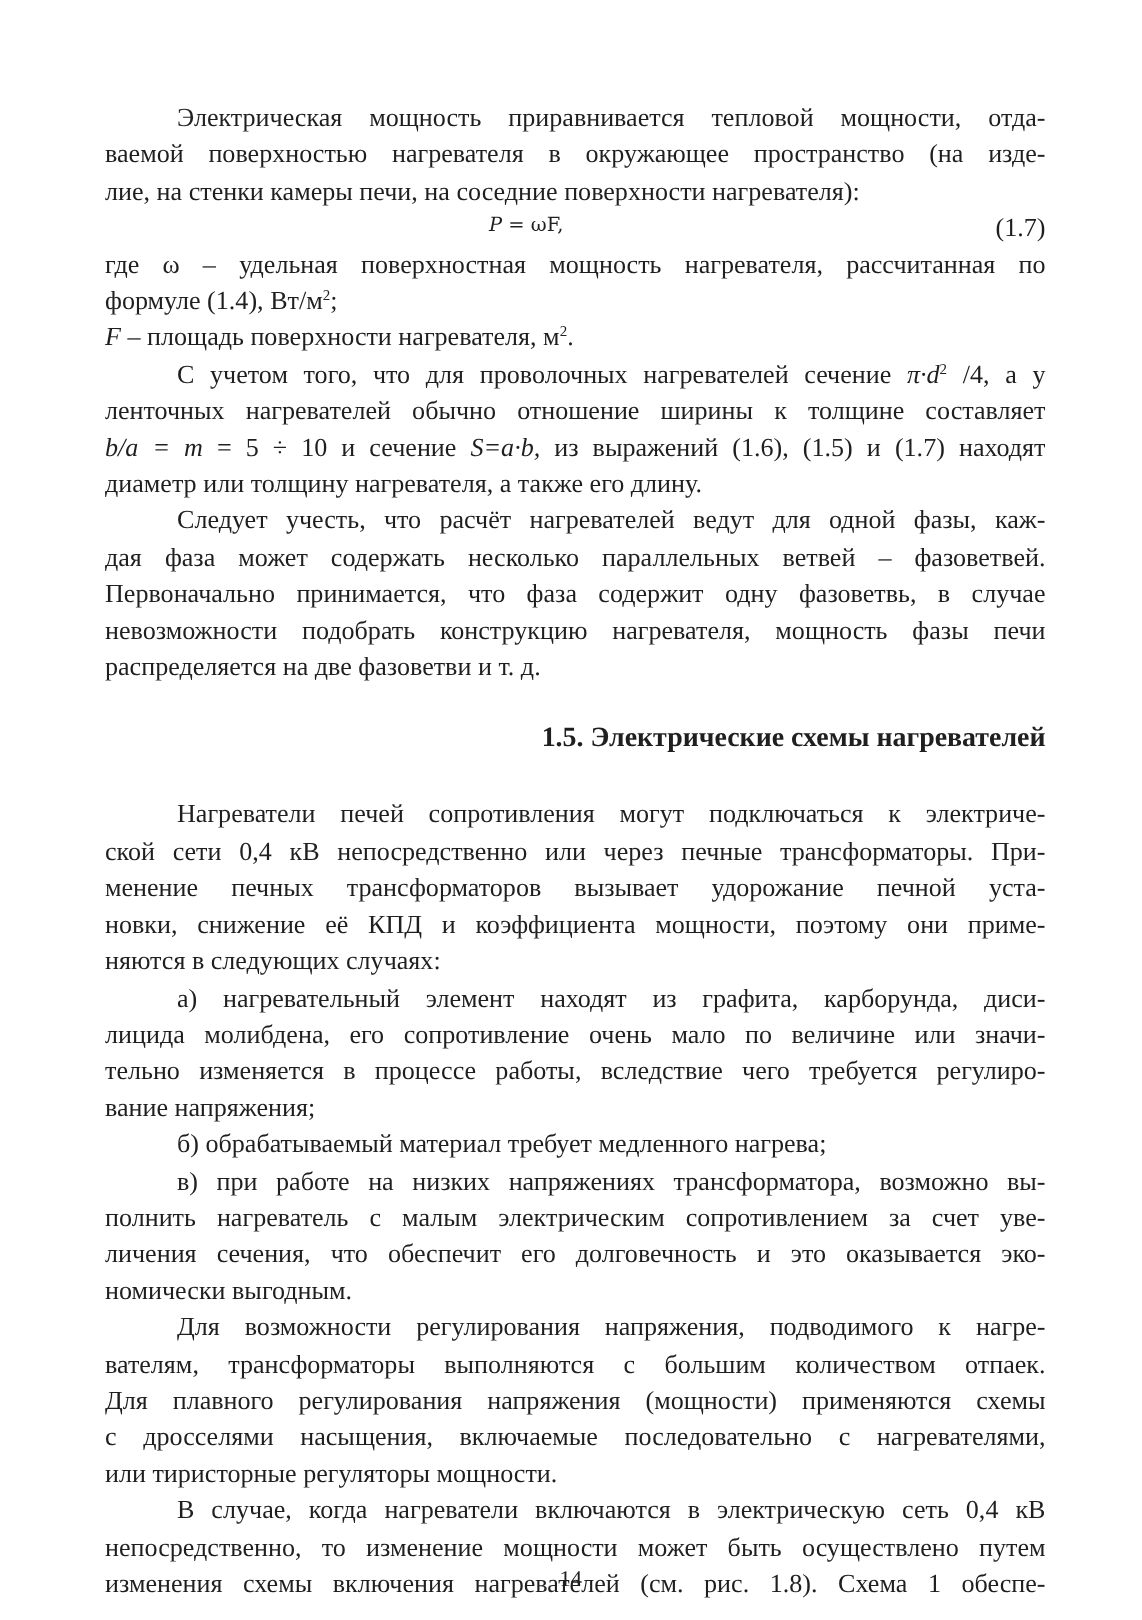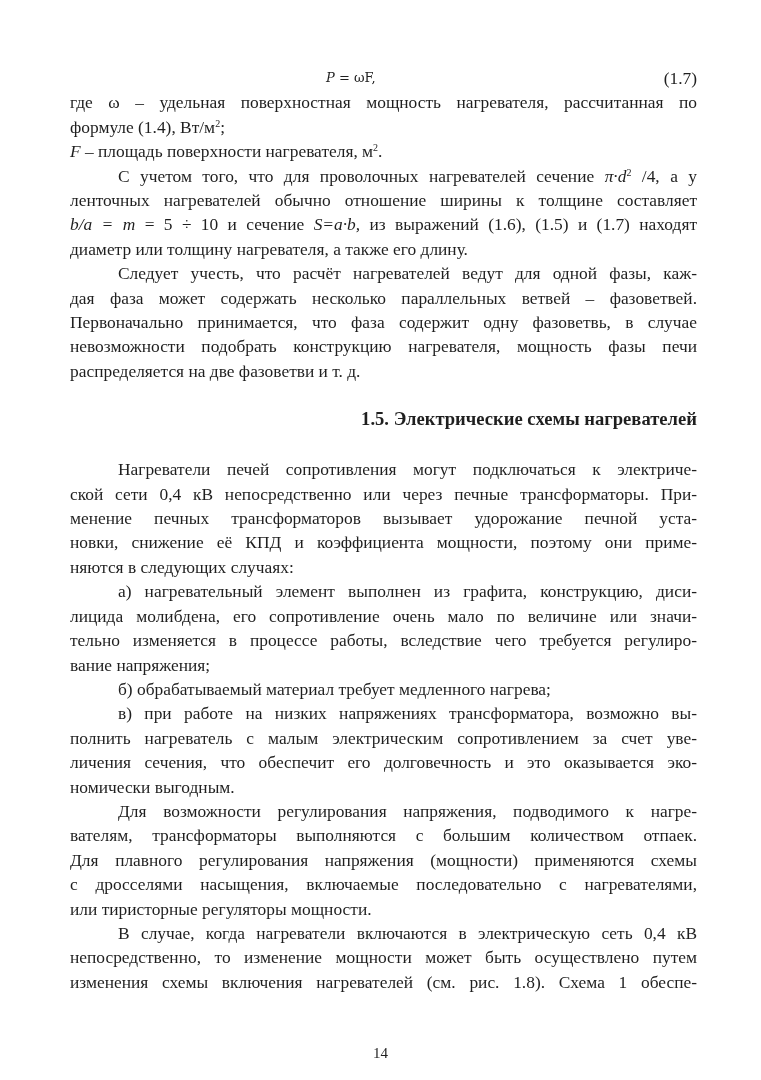--- a/index.html
+++ b/index.html
@@ -31,20 +31,25 @@
   .pagenum {
     position: absolute; top: 1008px; left: 0; width: 761px; text-align: center;
     font-size: 15px; font-family: "Liberation Serif", serif; margin-top: 37px;
   }
 </style>
 </head>
 <body>
 
 <div class="page">
 
+  <div>
+    <span class="line ind">Электрическая мощность приравнивается тепловой мощности, отда-</span>
+    <span class="line">ваемой поверхностью нагревателя в окружающее пространство (на изде-</span>
+    <span class="line last">лие, на стенки камеры печи, на соседние поверхности нагревателя):</span>
+  </div>
 
   <div class="eq">
     <span class="formula"><i>P</i><span> = ωF,</span></span>
     <span class="num">(1.7)</span>
   </div>
 
   <div>
     <span class="line">где ω – удельная поверхностная мощность нагревателя, рассчитанная по</span>
     <span class="line last"><span>формуле (1.4), Вт/м</span><sup>2</sup><span>;</span></span>
     <span class="line last"><i>F</i><span> – площадь поверхности нагревателя, м</span><sup>2</sup><span>.</span></span>
@@ -69,21 +74,21 @@
 
   <div>
     <span class="line ind">Нагреватели печей сопротивления могут подключаться к электриче-</span>
     <span class="line">ской сети 0,4 кВ непосредственно или через печные трансформаторы. При-</span>
     <span class="line">менение печных трансформаторов вызывает удорожание печной уста-</span>
     <span class="line">новки, снижение её КПД и коэффициента мощности, поэтому они приме-</span>
     <span class="line last">няются в следующих случаях:</span>
   </div>
 
   <div>
-    <span class="line ind">а) нагревательный элемент выполнен из графита, конструкцию, диси-</span>
+    <span class="line ind">а) нагревательный элемент находят из графита, карборунда, диси-</span>
     <span class="line">лицида молибдена, его сопротивление очень мало по величине или значи-</span>
     <span class="line">тельно изменяется в процессе работы, вследствие чего требуется регулиро-</span>
     <span class="line last">вание напряжения;</span>
   </div>
 
   <div>
     <span class="line ind last">б) обрабатываемый материал требует медленного нагрева;</span>
   </div>
 
   <div>

